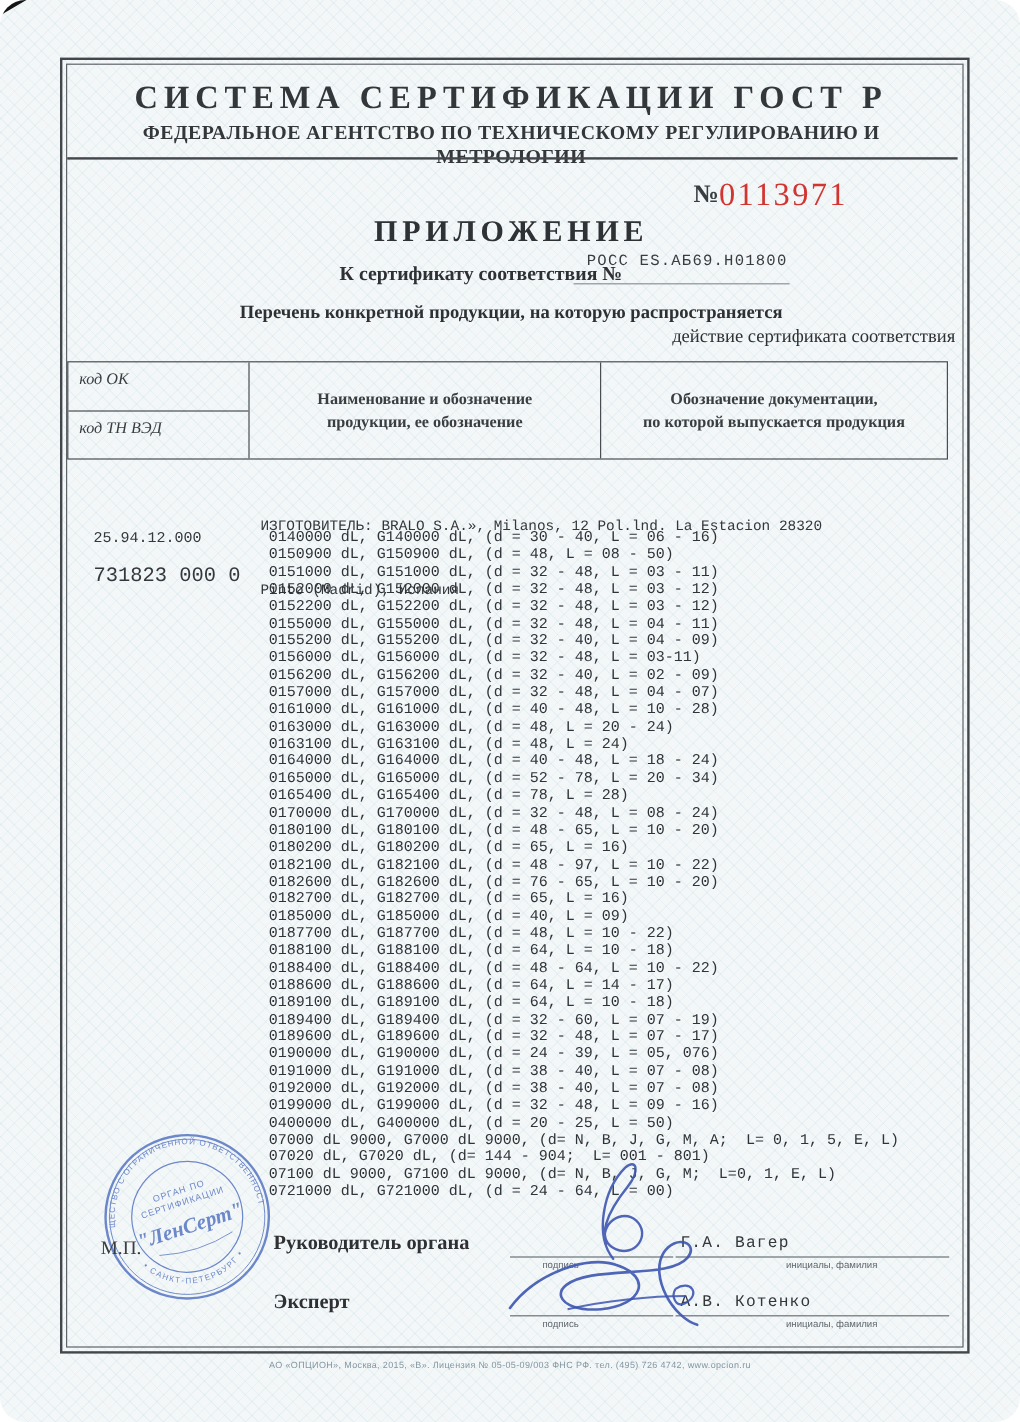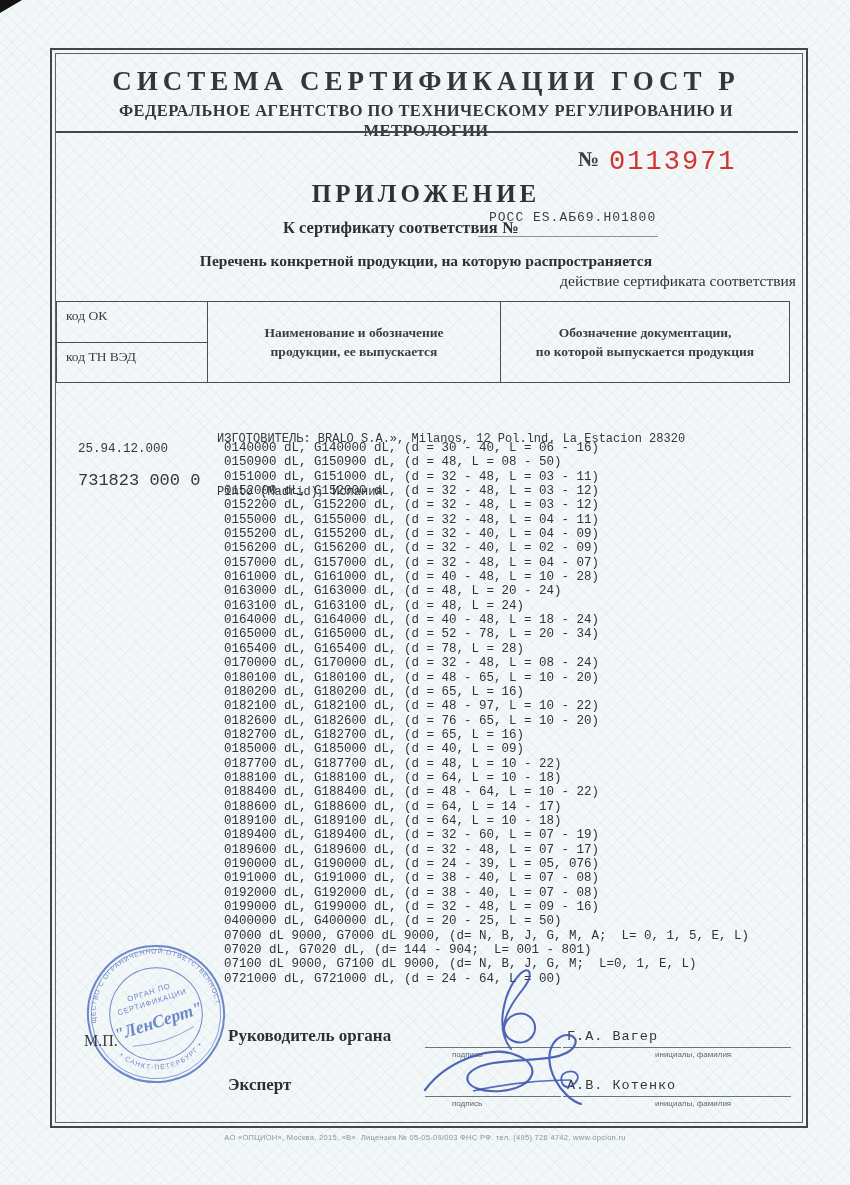--- a/index.html
+++ b/index.html
@@ -2,50 +2,50 @@
 <html><head>
 <meta charset="utf-8">
 <style>
   html,body{margin:0;padding:0;}
   .page{
     position:relative; width:850px; height:1185px; overflow:hidden;
     background-color:#f3f7f8;
     background-image:
       repeating-linear-gradient(45deg, rgba(150,195,205,0.12) 0 1px, transparent 1px 8px),
       repeating-linear-gradient(-45deg, rgba(150,195,205,0.10) 0 1px, transparent 1px 8px);
-    font-family:"Liberation Serif", serif; color:#2e3033;
+    font-family:"Liberation Serif", serif; color:#2e3033;border-radius:21px;
   }
   .corner-artifact{position:absolute; left:0; top:0; width:0; height:0;
     border-top:13px solid #141414; border-right:22px solid transparent;}
   .frame{position:absolute; left:50px; top:48px; width:754px; height:1076px;
     border:2px solid #43474b;}
   .frame-inner{position:absolute; inset:3px; border:1px solid #5e6368;}
   .hdr-title{position:absolute; left:56px; top:66px; width:740px; text-align:center;
     font-weight:bold; font-size:27px; letter-spacing:5px; color:#34373a;}
   .hdr-subtitle{position:absolute; left:56px; top:101px; width:740px; text-align:center;
     font-weight:bold; font-size:16.5px; letter-spacing:0.4px; color:#34373a;}
   .hdr-sep{position:absolute; left:56px; top:131px; width:742px; border-top:2px solid #43474b;}
   .number-block{position:absolute; left:578px; top:147px; white-space:nowrap;}
   .number-prefix{font-size:21px; font-weight:bold; color:#3a3d40; vertical-align:3px;}
-  .number-value{font-family:Liberation Mono, monospace; font-size:27px;
-    letter-spacing:2px; color:#d23430; margin-left:10px;}
+  .number-value{font-family:Liberation Serif, serif; font-size:27px;
+    letter-spacing:2px; color:#d23430; margin-left:0;}
   .doc-title{position:absolute; left:56px; top:180px; width:740px; text-align:center;
     font-weight:bold; font-size:25px; letter-spacing:4px; color:#2f3235;}
   .cert-label{position:absolute; left:283px; top:218px; font-weight:bold; font-size:16.5px;}
   .cert-value{position:absolute; left:489px; top:210px; font-family:"Liberation Mono", monospace;
     font-size:13px; letter-spacing:1px; color:#3a3d40;}
   .cert-underline{position:absolute; left:478px; top:236px; width:180px; border-top:1px solid #8b9299;}
   .purpose-1{position:absolute; left:56px; top:252px; width:740px; text-align:center;
     font-weight:bold; font-size:15.5px;}
   .purpose-2{position:absolute; left:56px; top:272px; width:740px; text-align:right;
     font-weight:normal; font-size:15.5px;}
   .tbl{position:absolute; left:56px; top:301px; width:732px; height:80px;
     border:1px solid #4a4e52; display:flex;}
   .tbl .c1{width:150px; border-right:1px solid #4a4e52; display:flex; flex-direction:column;}
-  .tbl .c1 .half{flex:1; padding:6px 0 0 9px; font-size:13.5px; color:#3a3d40;}
+  .tbl .c1 .half{flex:1; padding:6px 0 0 9px; font-size:13.5px; color:#3a3d40;font-style:italic;}
   .tbl .c1 .half.top{border-bottom:1px solid #4a4e52;}
   .tbl .c2{width:292px; border-right:1px solid #4a4e52;}
   .tbl .c3{flex:1;}
   .tbl .c2,.tbl .c3{display:flex; flex-direction:column; justify-content:center;
     text-align:center; font-size:13.5px; font-weight:bold; color:#3b3e41; line-height:19px;}
   .mono{font-family:"Liberation Mono", monospace;}
   .manufacturer{position:absolute; left:204px; top:396px; font-family:"Liberation Mono", monospace;
     font-size:12px; line-height:17.5px; white-space:pre; color:#34373b;margin-left:13px;}
   .ok-code{position:absolute; left:78px; top:442px; font-family:"Liberation Mono", monospace;
     font-size:12.5px; color:#34373b;}
@@ -103,21 +103,21 @@
   <div class="purpose-1">Перечень конкретной продукции,  на которую распространяется</div>
   <div class="purpose-2">действие сертификата соответствия</div>
 
   <div class="tbl">
     <div class="c1">
       <div class="half top">код ОК</div>
       <div class="half">код ТН ВЭД</div>
     </div>
     <div class="c2">
       <div>Наименование и обозначение</div>
-      <div>продукции, ее выпускается</div>
+      <div>продукции, ее обозначение</div>
     </div>
     <div class="c3">
       <div>Обозначение документации,</div>
       <div>по которой выпускается продукция</div>
     </div>
   </div>
 
   <div class="manufacturer">
     <div>ИЗГОТОВИТЕЛЬ: BRALO S.A.», Milanos, 12 Pol.lnd. La Estacion 28320</div>
     <div>Pinto (Madrid), Испания</div>
@@ -127,20 +127,21 @@
   <div class="tnved-code">731823 000 0</div>
 
   <div class="product-list">
       <div class="product-line">0140000 dL, G140000 dL, (d = 30 - 40, L = 06 - 16)</div>
       <div class="product-line">0150900 dL, G150900 dL, (d = 48, L = 08 - 50)</div>
       <div class="product-line">0151000 dL, G151000 dL, (d = 32 - 48, L = 03 - 11)</div>
       <div class="product-line">0152000 dL, G152000 dL, (d = 32 - 48, L = 03 - 12)</div>
       <div class="product-line">0152200 dL, G152200 dL, (d = 32 - 48, L = 03 - 12)</div>
       <div class="product-line">0155000 dL, G155000 dL, (d = 32 - 48, L = 04 - 11)</div>
       <div class="product-line">0155200 dL, G155200 dL, (d = 32 - 40, L = 04 - 09)</div>
+      <div class="product-line">0156000 dL, G156000 dL, (d = 32 - 48, L = 03-11)</div>
       <div class="product-line">0156200 dL, G156200 dL, (d = 32 - 40, L = 02 - 09)</div>
       <div class="product-line">0157000 dL, G157000 dL, (d = 32 - 48, L = 04 - 07)</div>
       <div class="product-line">0161000 dL, G161000 dL, (d = 40 - 48, L = 10 - 28)</div>
       <div class="product-line">0163000 dL, G163000 dL, (d = 48, L = 20 - 24)</div>
       <div class="product-line">0163100 dL, G163100 dL, (d = 48, L = 24)</div>
       <div class="product-line">0164000 dL, G164000 dL, (d = 40 - 48, L = 18 - 24)</div>
       <div class="product-line">0165000 dL, G165000 dL, (d = 52 - 78, L = 20 - 34)</div>
       <div class="product-line">0165400 dL, G165400 dL, (d = 78, L = 28)</div>
       <div class="product-line">0170000 dL, G170000 dL, (d = 32 - 48, L = 08 - 24)</div>
       <div class="product-line">0180100 dL, G180100 dL, (d = 48 - 65, L = 10 - 20)</div>

